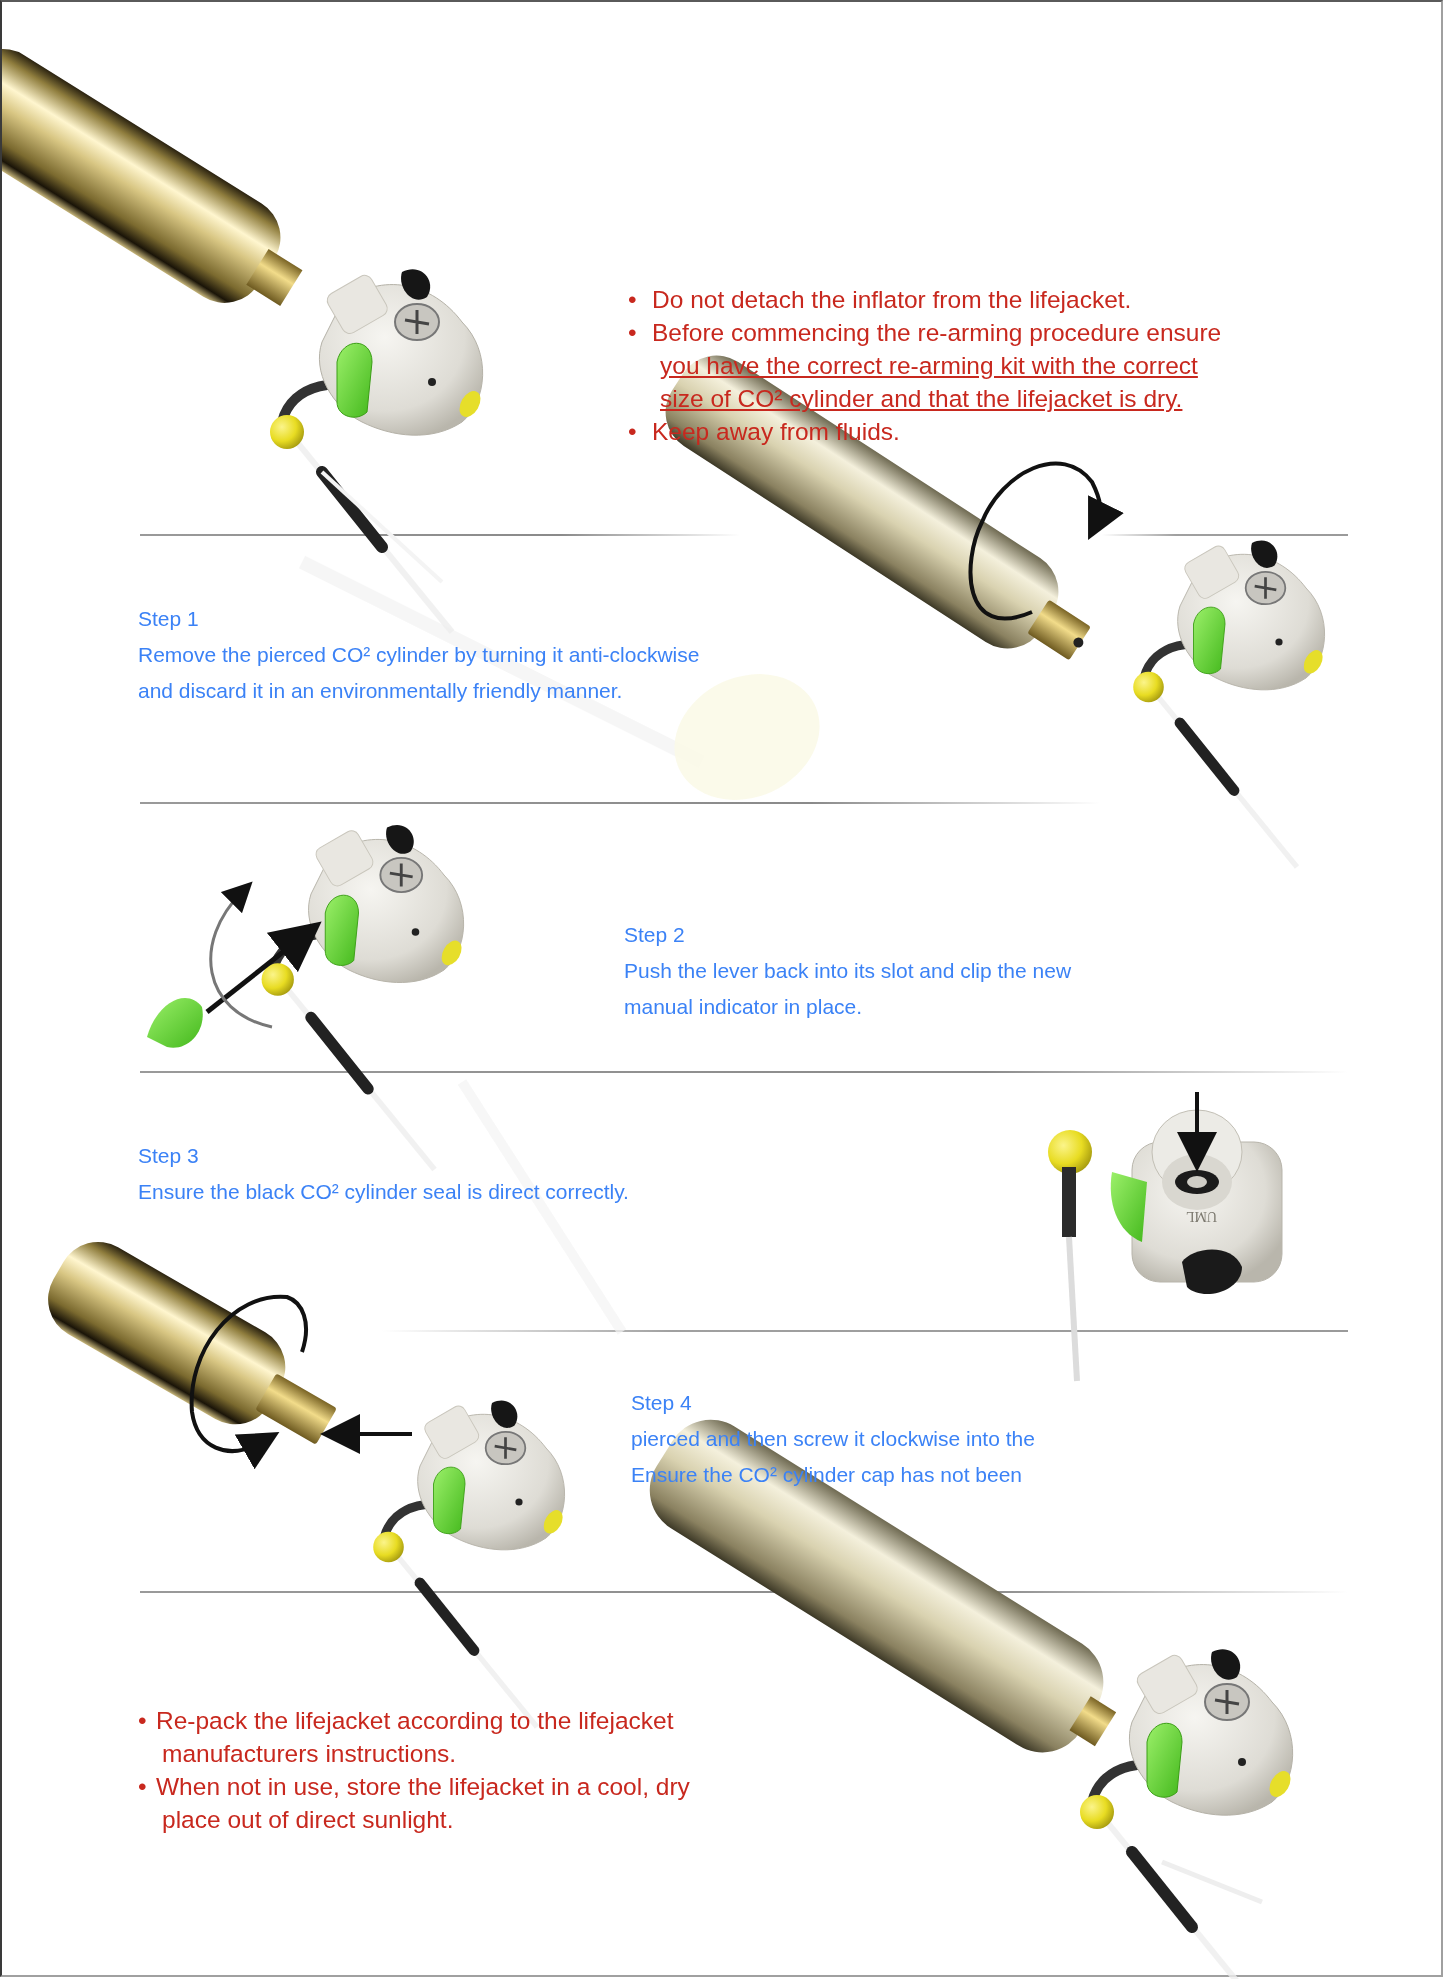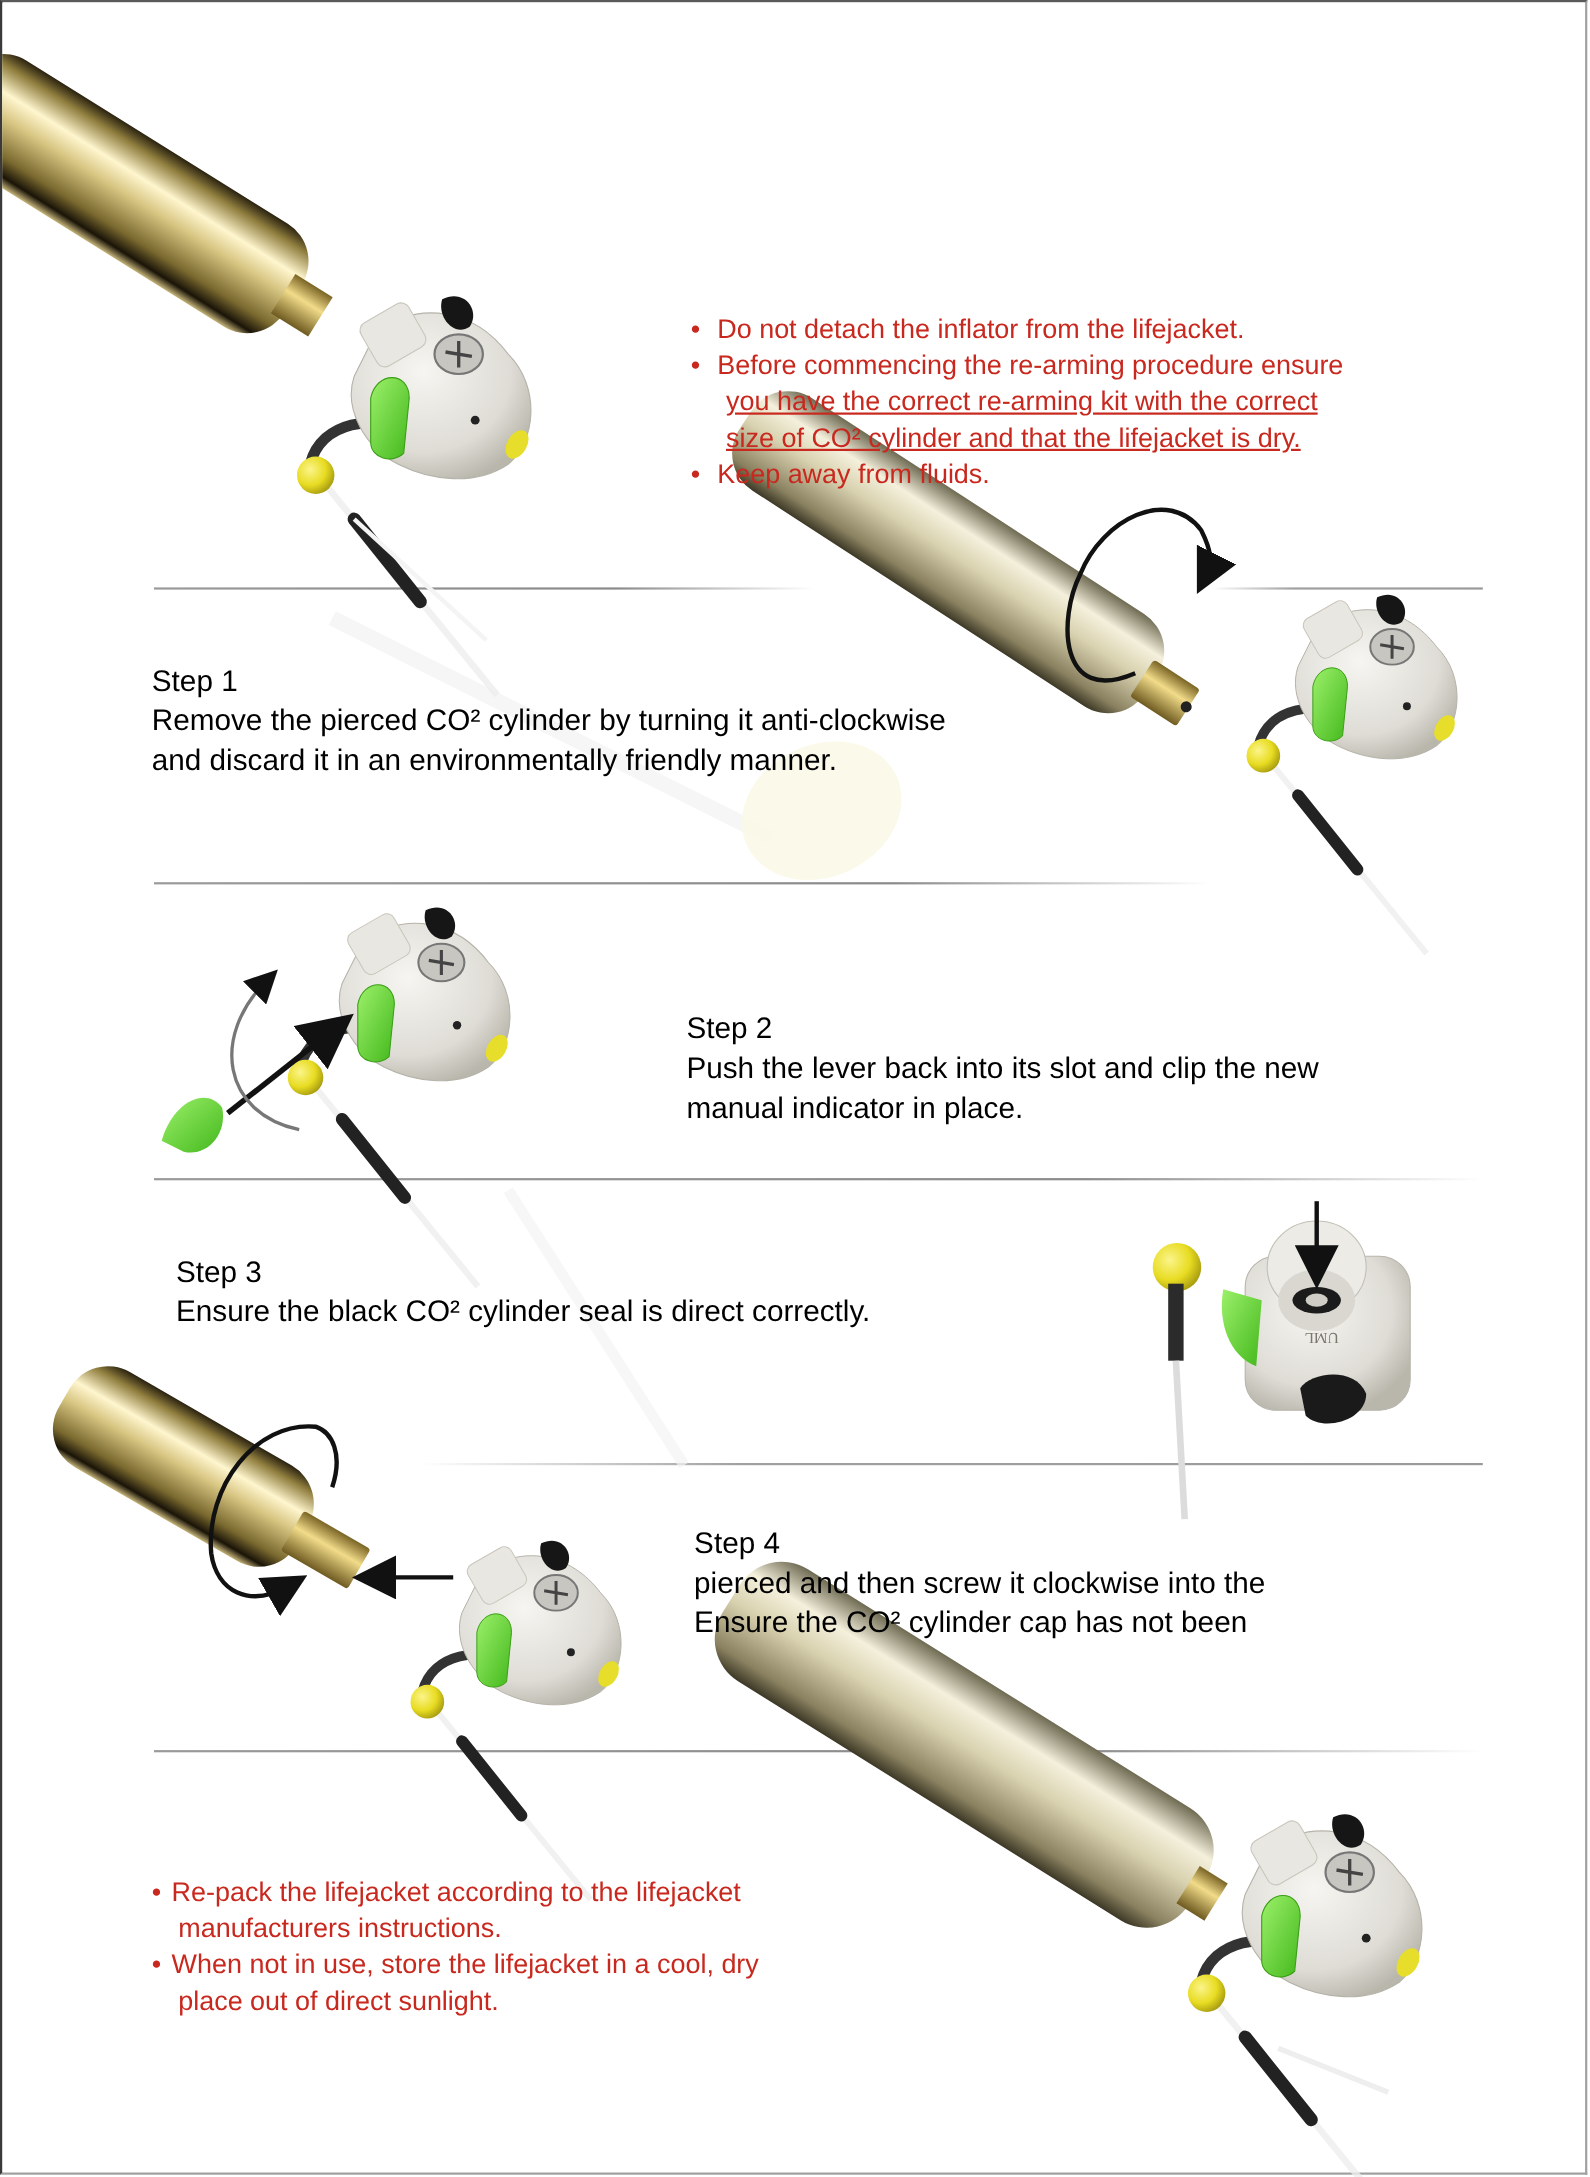--- a/index.html
+++ b/index.html
@@ -3,21 +3,21 @@
 <meta charset="utf-8">
 <style>
   html, body { margin: 0; padding: 0; background: #ffffff; }
   body { width: 1445px; height: 1979px; position: relative; overflow: hidden;
          font-family: "Liberation Sans", sans-serif; }
   .page { position: absolute; left: 0; top: 0; width: 1443px; height: 1977px;
           border-left: 2px solid #3a3a3a; border-top: 2px solid #5a5a5a;
           border-right: 2px solid #a0a0a0; border-bottom: 2px solid #a0a0a0;
           box-sizing: border-box; background: #ffffff; }
   .illus { position: absolute; left: 0; top: 0; width: 1445px; height: 1979px; }
-  .text-block { position: absolute; font-size: 27px; line-height: 36px; color: #000000; }
+  .text-block { position: absolute; font-size: 21px; line-height: 36px; color: #3b82f6; }
   .warn { position: absolute; font-size: 24.5px; line-height: 33px; color: #c8281e; }
   .warn .item { position: relative; padding-left: 24px; }
   .warn .item .bullet { position: absolute; left: 0; top: 0; }
   .warn .item .cont { display: block; padding-left: 8px; text-decoration: underline; }
   .bottom-warn { position: absolute; font-size: 24.5px; line-height: 33px; color: #c8281e; }
   .bottom-warn .item { position: relative; padding-left: 18px; }
   .bottom-warn .item .bullet { position: absolute; left: 0; top: 0; }
   .bottom-warn .item .cont { display: block; padding-left: 6px; }
   .step-title, .step-body { display: block; }
 </style>
@@ -202,21 +202,21 @@
     <span class="step-body">Remove the pierced CO² cylinder by turning it anti-clockwise</span>
     <span class="step-body">and discard it in an environmentally friendly manner.</span>
   </div>
 
   <div class="text-block" style="left:622px; top:879px; width:700px;margin-top:36px;">
     <span class="step-title">Step 2</span>
     <span class="step-body">Push the lever back into its slot and clip the new</span>
     <span class="step-body">manual indicator in place.</span>
   </div>
 
-  <div class="text-block" style="left:136px; top:1136px; width:800px;margin-left:22px;">
+  <div class="text-block" style="left:136px; top:1136px; width:800px;">
     <span class="step-title">Step 3</span>
     <span class="step-body">Ensure the black CO² cylinder seal is direct correctly.</span>
   </div>
 
   <div class="text-block" style="left:629px; top:1383px; width:700px;">
     <span class="step-title">Step 4</span>
     <span class="step-body">pierced and then screw it clockwise into the</span>
     <span class="step-body">Ensure the CO² cylinder cap has not been</span>
   </div>
 

